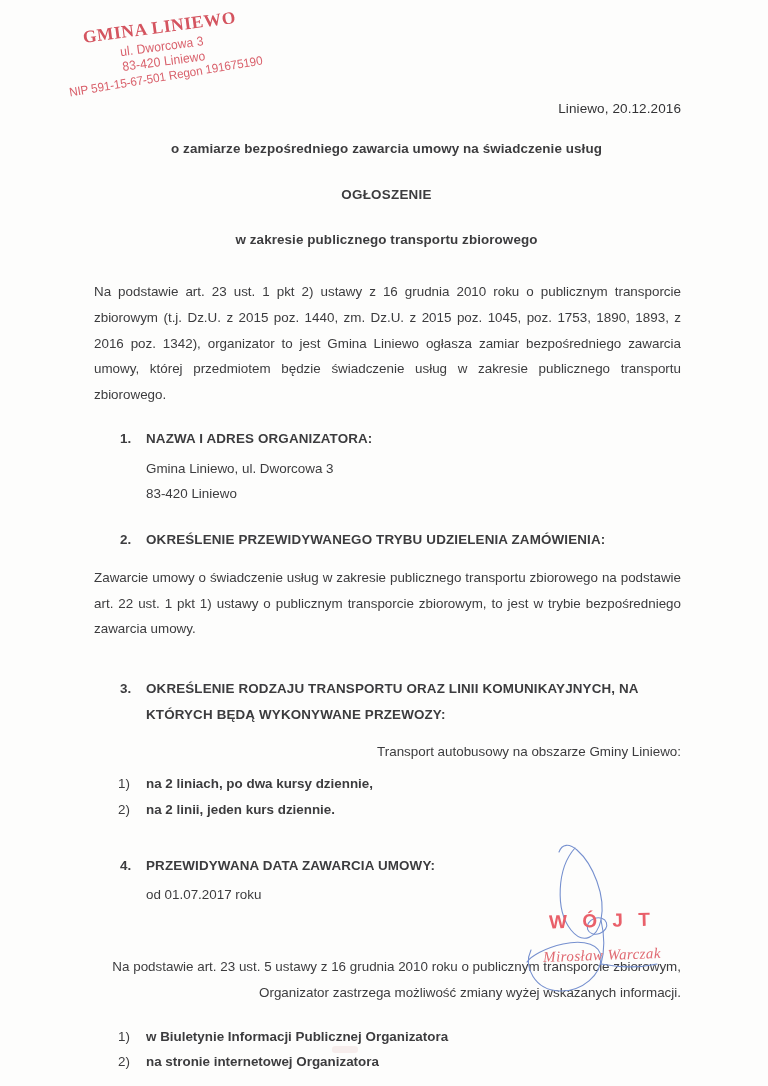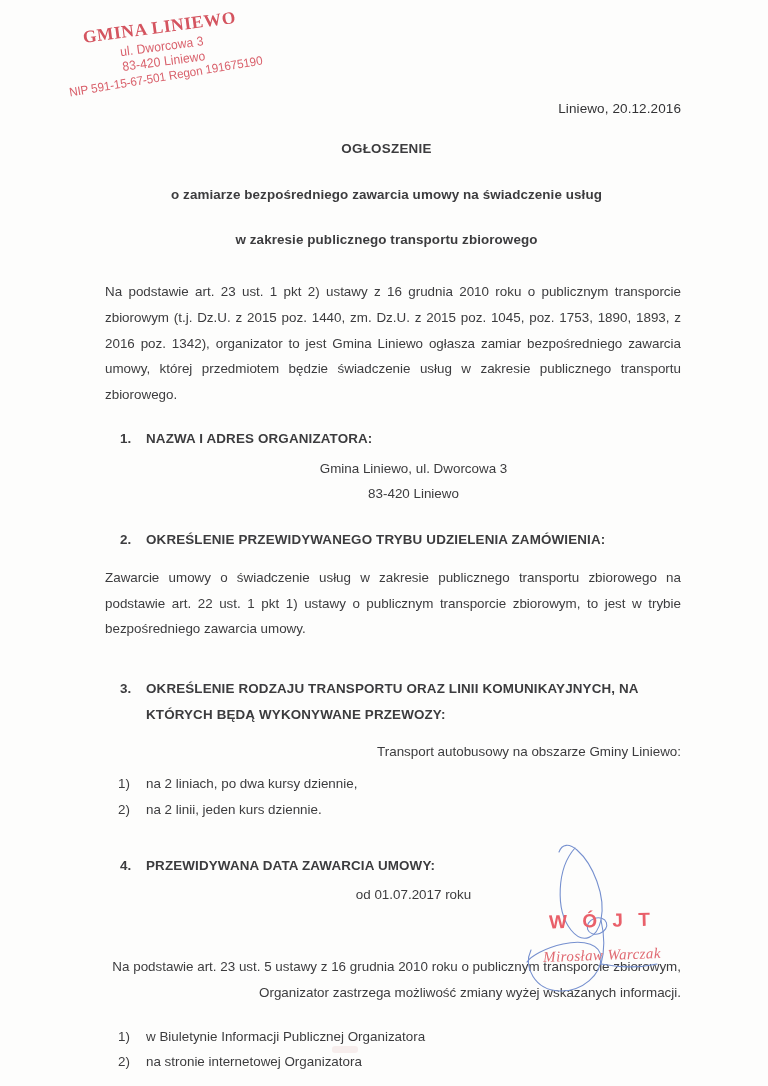--- a/index.html
+++ b/index.html
@@ -90,21 +90,21 @@
   .title-sub {
     font-weight: bold;
     font-size: 13.4px;
     letter-spacing: 0.1px;
     margin-bottom: 20px;
   }
   .title-sub.last {
     margin-bottom: 26px;
   }
   p.para {
-    margin: 0 0 18px 13px;
+    margin: 0 0 18px 2px;
     text-align: justify;
     text-justify: inter-word;
   }
   p.para.nojust {
     text-align: right;
   }
   p.tight {
     margin-bottom: 6px;
   }
 
@@ -120,40 +120,40 @@
     font-weight: bold;
   }
   .section .head {
     font-weight: bold;
     letter-spacing: 0.15px;
     flex: 1;
   }
   .sub-lines {
     padding-left: 54px;
     margin-bottom: 4px;
-    text-align: center;
   }
   .sub-lines div {
     white-space: nowrap;
   }
 
   
   .plist {
     margin: 0 0 4px 0;
     padding-left: 26px;
   }
   .plist .row {
     display: flex;
   }
   .plist .row .pnum {
     width: 28px;
     flex: 0 0 28px;
   }
   .plist .row .ptxt {
     flex: 1;
+    font-weight: bold;
   }
 
   .gap-lg { height: 26px; }
   .gap-md { height: 16px; }
   .gap-sm { height: 8px; }
 
   
   #sign-area {
     position: absolute;
     left: 505px;
@@ -213,22 +213,22 @@
     <div class="s-title">GMINA LINIEWO</div>
     <div class="s-line">ul. Dworcowa 3</div>
     <div class="s-line">83-420 Liniewo</div>
     <div class="s-nip">NIP 591-15-67-501 Regon 191675190</div>
   </div>
 
   <div id="date-line">Liniewo, 20.12.2016</div>
 
   <div id="doc">
 
+    <div class="center title-sub">o zamiarze bezpośredniego zawarcia umowy na świadczenie usług</div>
     <div class="center title-main">OGŁOSZENIE</div>
-    <div class="center title-sub">o zamiarze bezpośredniego zawarcia umowy na świadczenie usług</div>
     <div class="center title-sub last">w zakresie publicznego transportu zbiorowego</div>
 
     <p class="para">Na podstawie art. 23 ust. 1 pkt 2) ustawy z 16 grudnia 2010 roku o publicznym transporcie zbiorowym (t.j. Dz.U. z 2015 poz. 1440, zm. Dz.U. z 2015 poz. 1045, poz. 1753, 1890, 1893, z 2016 poz. 1342), organizator to jest Gmina Liniewo ogłasza zamiar bezpośredniego zawarcia umowy, której przedmiotem będzie świadczenie usług w zakresie publicznego transportu zbiorowego.</p>
 
     <div class="section">
       <div class="num">1.</div>
       <div class="head">NAZWA I ADRES ORGANIZATORA:</div>
     </div>
     <div class="sub-lines">
       <div>Gmina Liniewo, ul. Dworcowa 3</div>

